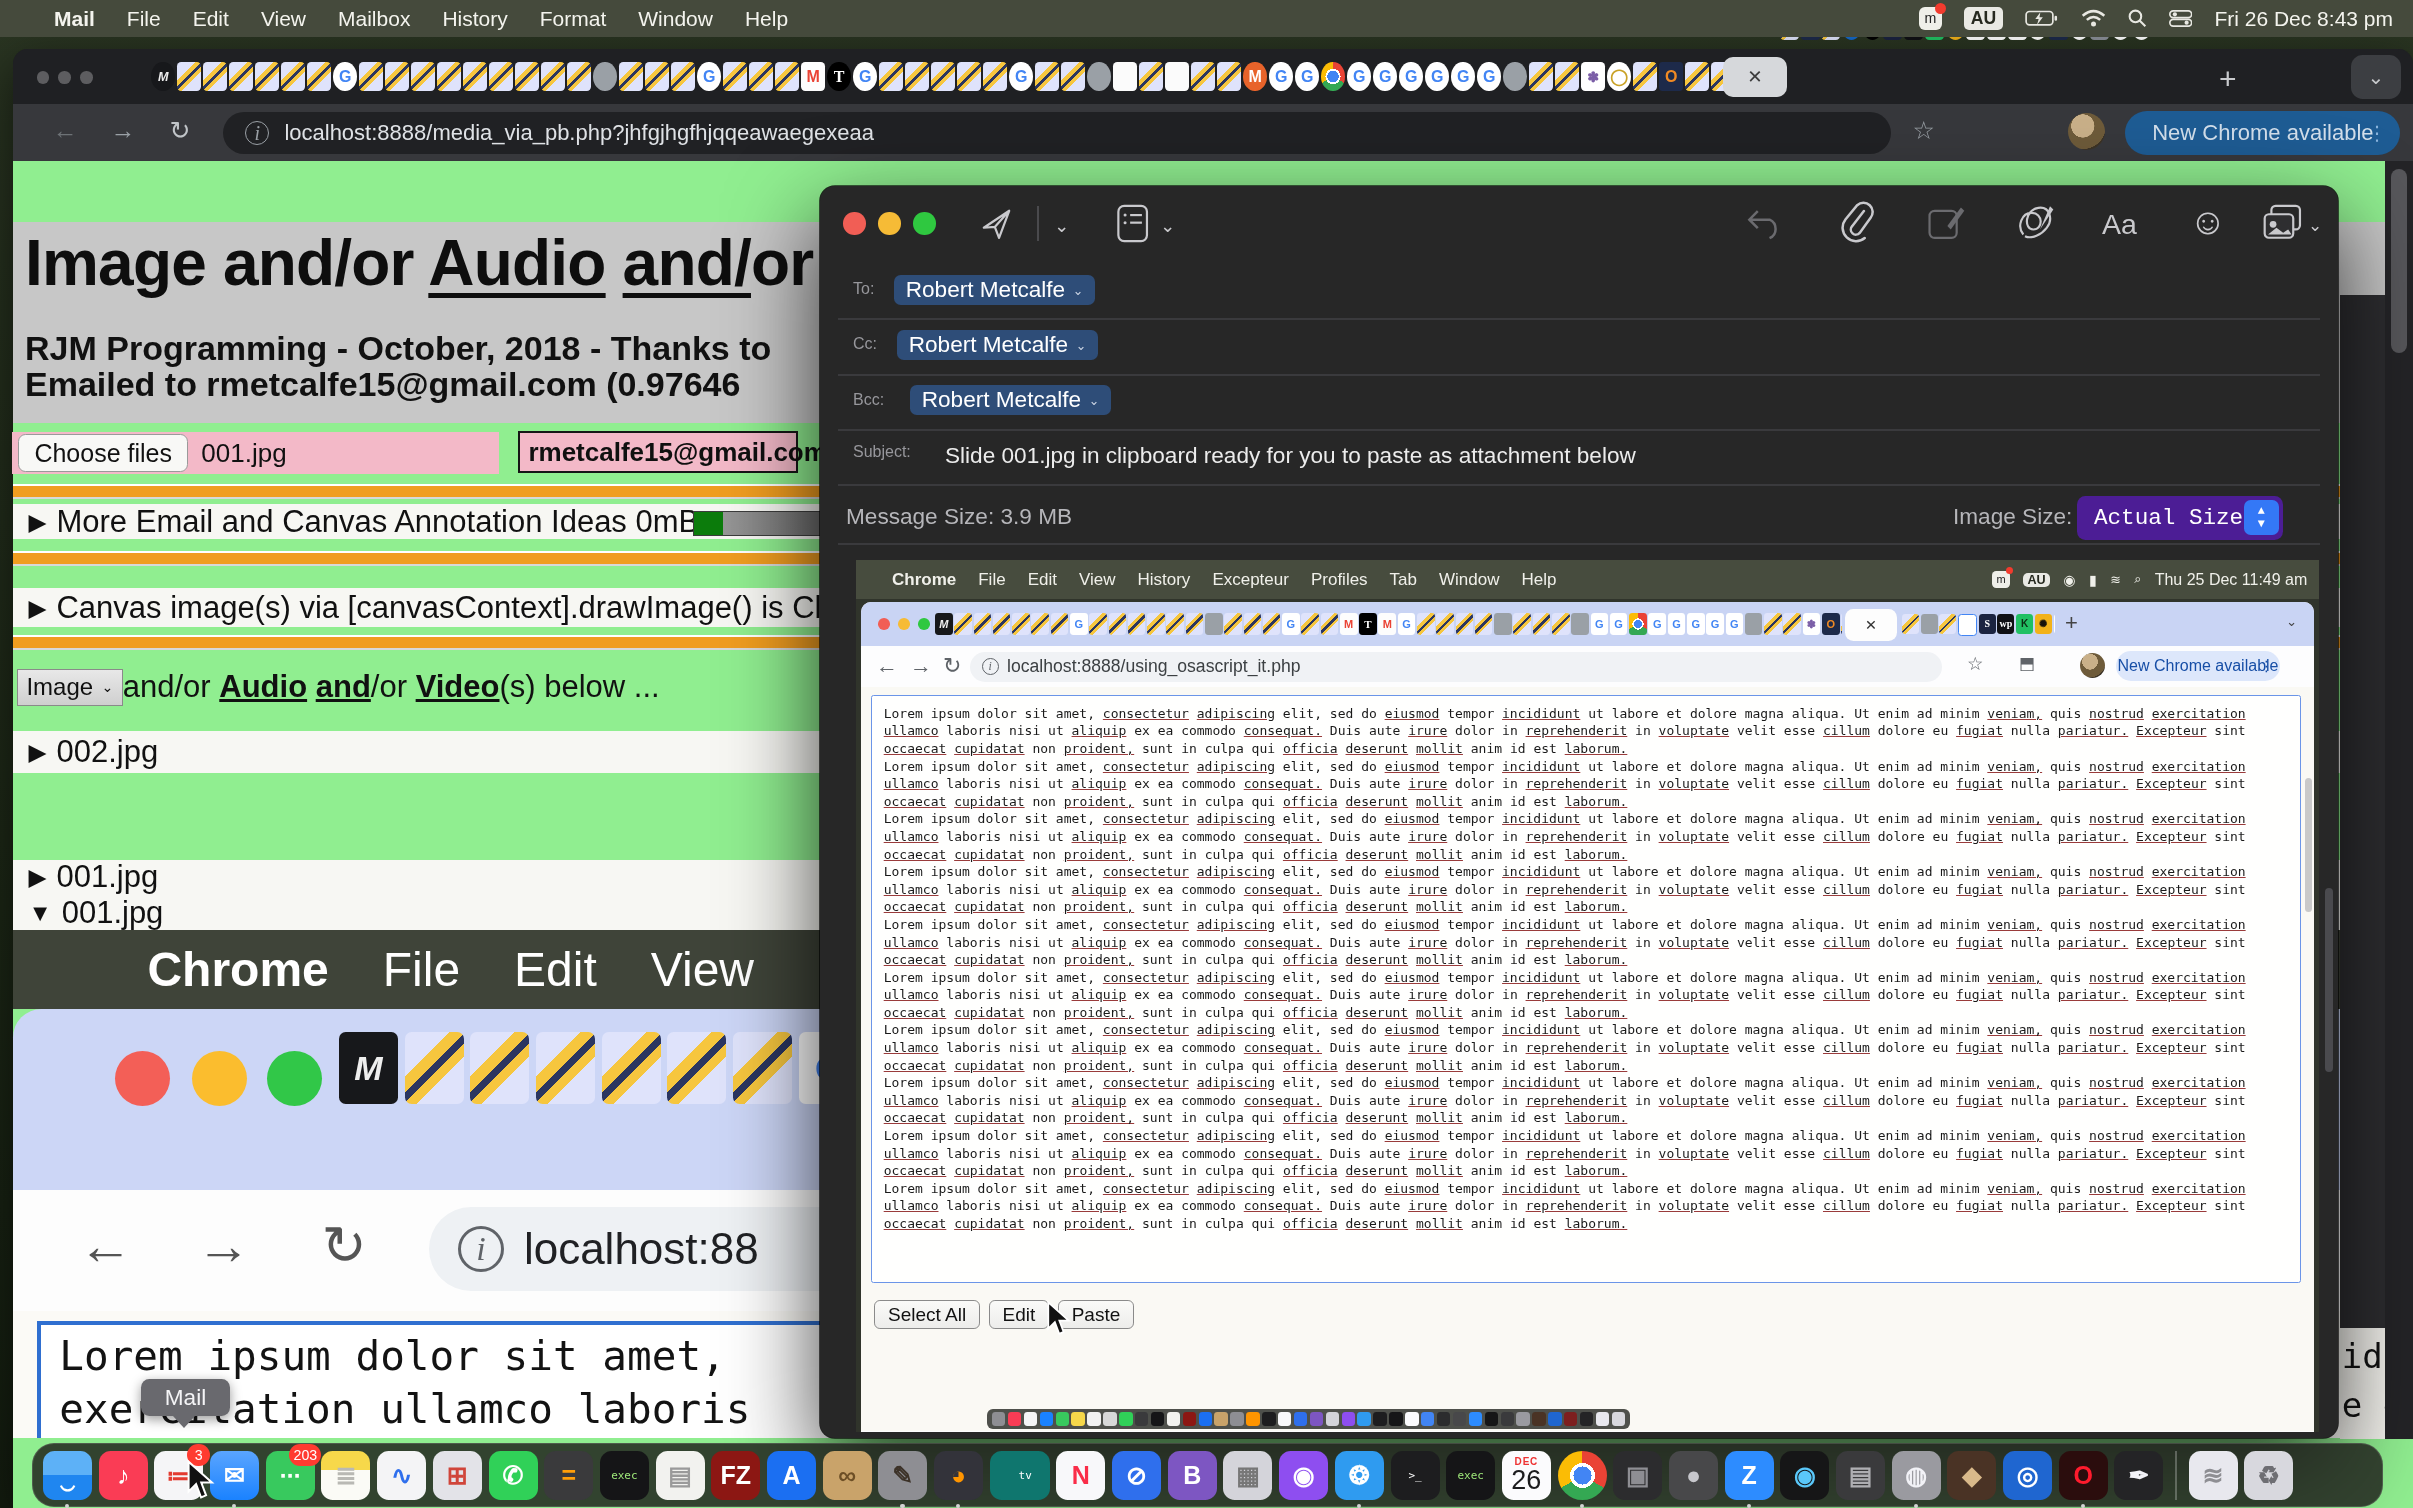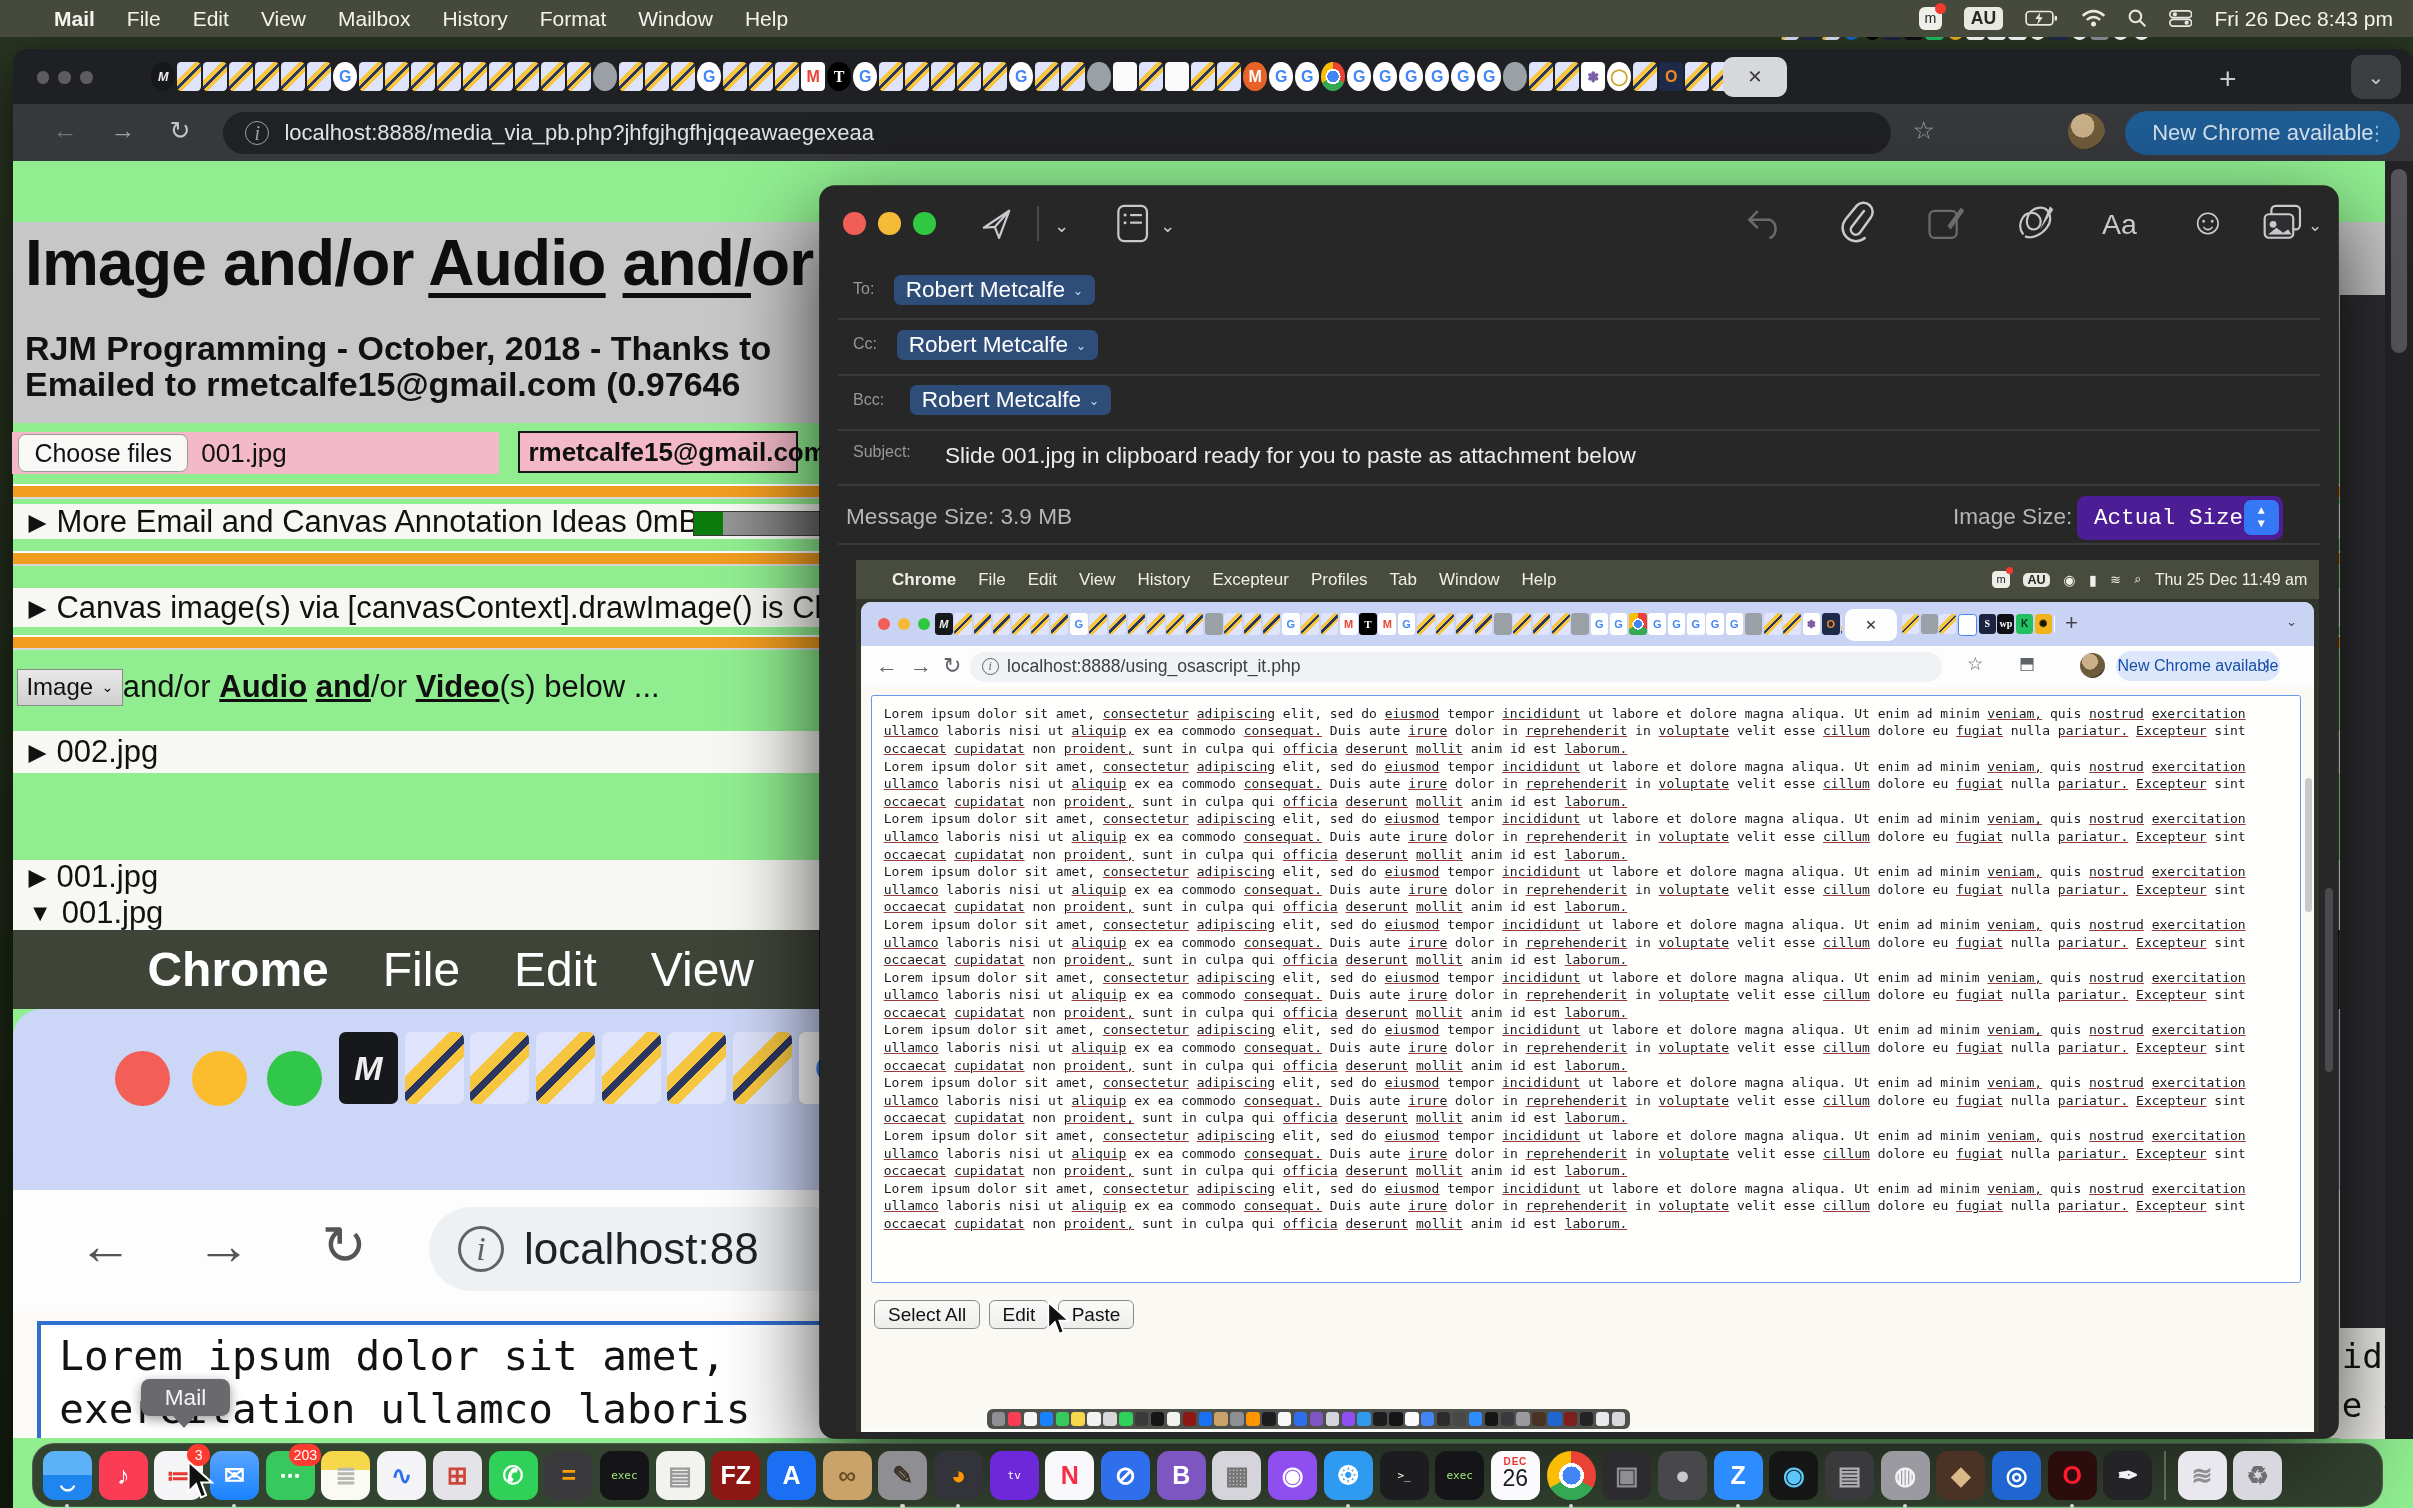--- a/index.html
+++ b/index.html
@@ -150,21 +150,21 @@
   #tooltip .ptr{position:absolute;left:32px;bottom:-11.7px;width:0;height:0;border-left:11.7px solid transparent;border-right:11.7px solid transparent;border-top:12.6px solid #69696e;}
   .cursor{z-index:50;}
   
   #dock{left:32px;top:1443px;width:2351px;height:64px;background:rgba(34,37,31,.85);border:0.8px solid rgba(255,255,255,.14);border-radius:22px;z-index:30;display:flex;align-items:center;padding:0 10px;box-sizing:border-box;gap:6.7px;}
   .dicon{position:relative;width:49px;height:49px;border-radius:11.7px;flex:0 0 49px;display:flex;align-items:center;justify-content:center;font-size:25px;font-weight:bold;}
   .dicon.small{font-size:11px;font-weight:normal;font-family:"DejaVu Sans Mono",monospace;}
   .dicon .badge{position:absolute;top:-6.7px;right:-6.7px;min-width:22.6px;height:22.6px;border-radius:11.7px;background:#ff3b30;color:#fff;font-size:14.2px;font-weight:normal;display:flex;align-items:center;justify-content:center;padding:0 4.2px;box-sizing:border-box;}
   .dicon .rdot{position:absolute;bottom:-8.4px;left:22px;width:4.2px;height:4.2px;border-radius:50%;background:#d4d4d4;}
   .ddiv{width:1.7px;height:49px;background:rgba(255,255,255,.25);flex:0 0 1.7px;margin:0 5px;}
   .cal-top{position:absolute;top:5px;width:100%;text-align:center;font-size:10px;color:#e33;font-weight:bold;letter-spacing:0.8px;}
-  .cal-num{position:absolute;top:14.2px;width:100%;text-align:center;font-size:23px;color:#1c1c1e;font-weight:normal;}
+  .cal-num{position:absolute;top:14.2px;width:100%;text-align:center;font-size:27px;color:#1c1c1e;font-weight:normal;}
   svg{display:block;}
 </style>
 </head>
 <body>
 
 <div class="abs" id="menubar">
   <div id="mb-left">
       <span class="apple"></span>
       <span class="mi bold b">Mail</span>
       <span class="mi">File</span>
@@ -712,21 +712,21 @@
       <span style="color: rgb(109, 79, 38);">∞</span>
     </div>
     <div class="dicon" style="background: rgb(142, 142, 147);">
       <span style="color: rgb(60, 50, 40);">✎</span>
       <span class="rdot"></span>
     </div>
     <div class="dicon" style="background: rgb(51, 51, 58);">
       <span style="color: rgb(255, 149, 0);">◕</span>
       <span class="rdot"></span>
     </div>
-    <div class="dicon small" style="background: #6d28d9;">
+    <div class="dicon small" style="background: #0f766e; padding-left: 11px;">
       <span style="color: rgb(255, 255, 255);">tv</span>
     </div>
     <div class="dicon" style="background: rgb(248, 248, 250);">
       <span style="color: rgb(250, 45, 72);">N</span>
     </div>
     <div class="dicon" style="background: rgb(47, 111, 237);">
       <span style="color: rgb(255, 255, 255);">⊘</span>
     </div>
     <div class="dicon" style="background: rgb(125, 86, 194);">
       <span style="color: rgb(255, 255, 255);">B</span>

